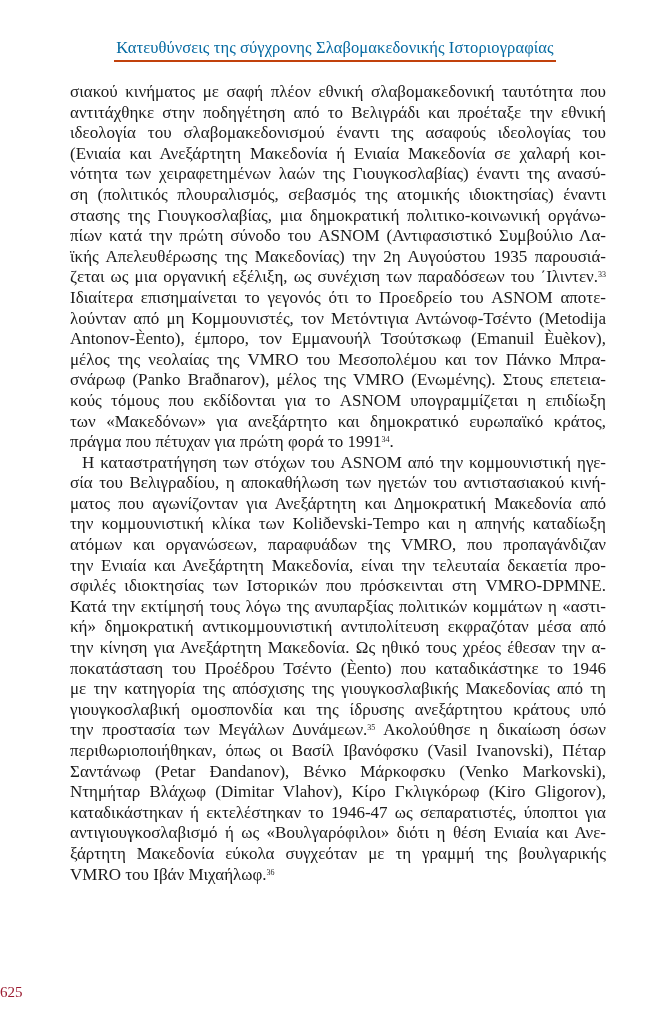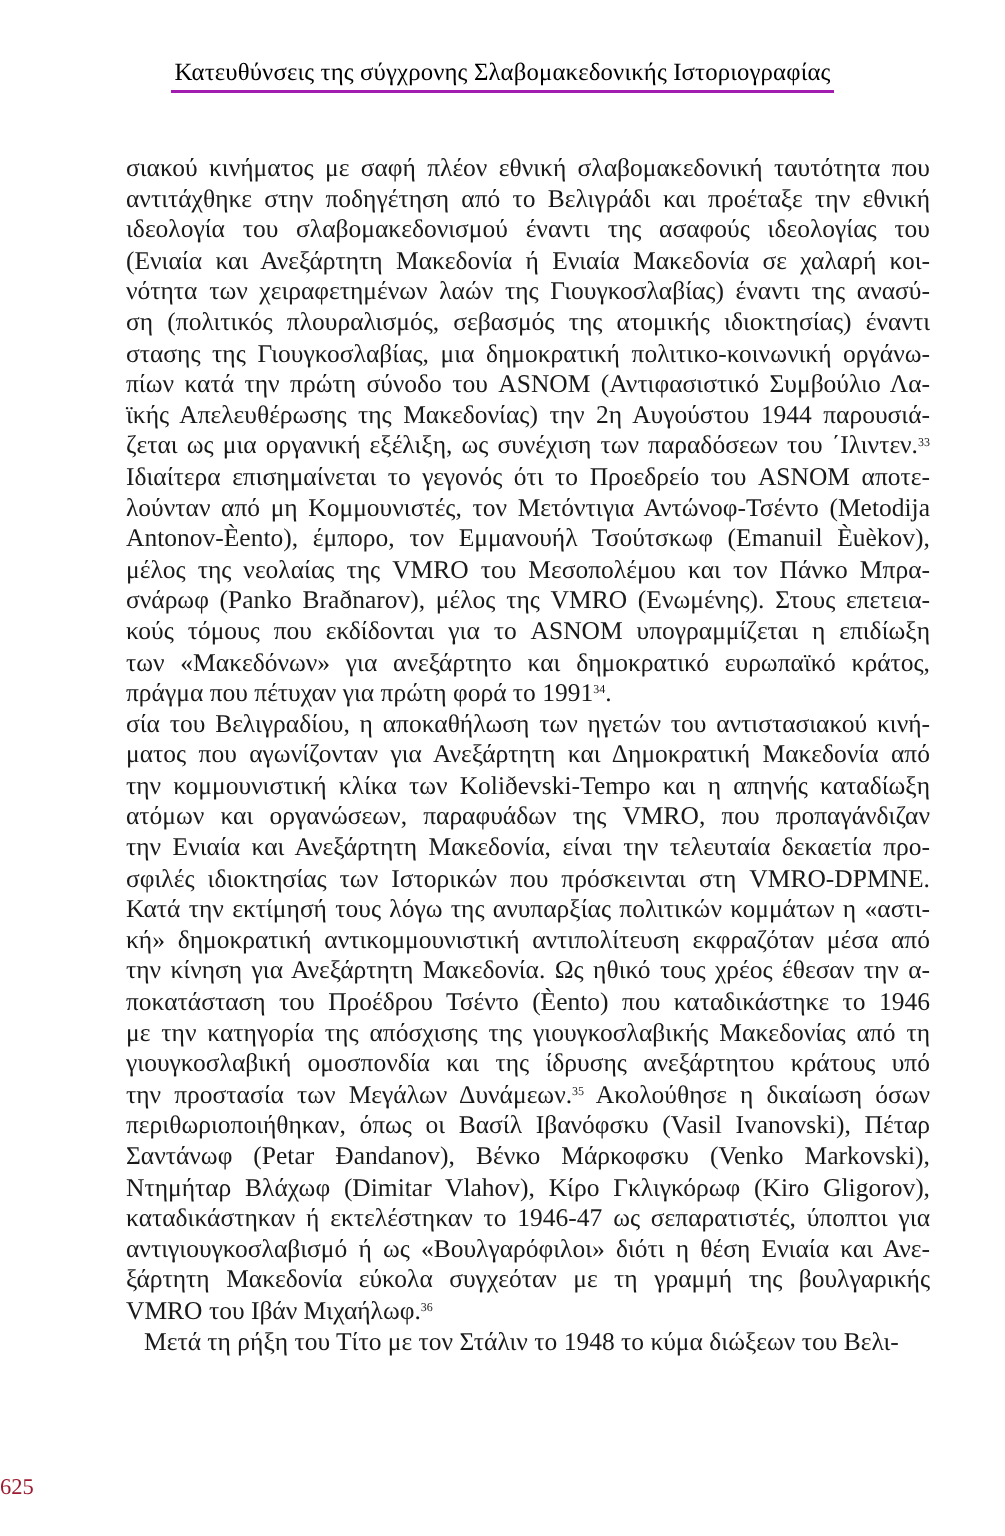--- a/index.html
+++ b/index.html
@@ -4,25 +4,25 @@
 <style>
   html, body { margin: 0; padding: 0; }
   body {
     width: 670px; height: 1024px; background: #ffffff; position: relative; overflow: hidden;
     font-family: "Liberation Serif", "DejaVu Serif", serif; color: #1a1a1a;
   }
   .page-header {
     position: absolute; top: 38px; left: 0; width: 670px; text-align: center;
   }
   .header-title {
-    display: inline-block; color: #000000; font-size: 16.5px; padding: 0 2px 2px 2px;
-    border-bottom: 2px solid #a21caf; letter-spacing: 0.1px;
+    display: inline-block; color: #0369a1; font-size: 16.5px; padding: 0 2px 2px 2px;
+    border-bottom: 2px solid #c2410c; letter-spacing: 0.1px;
   }
   .body-text {
-    position: absolute; top: 82px; left: 84px; width: 536px; margin-top: 20px;
+    position: absolute; top: 82px; left: 70px; width: 536px;
   }
   .line {
     display: block; height: 20.6px; line-height: 20.6px; font-size: 17px;
     text-align: justify; text-align-last: justify; white-space: nowrap; overflow: visible;
   }
   .line.last { text-align-last: left; }
   .line.indent { padding-left: 12px; }
   .line > span { display: inline; }
   sup.fn { font-size: 8px; vertical-align: top; position: relative; top: -2px; }
   .page-number {
@@ -40,32 +40,33 @@
 <div class="body-text" id="body-text">
     <div>
       <div class="line"><span>σιακού κινήματος με σαφή πλέον εθνική σλαβομακεδονική ταυτότητα που</span></div>
       <div class="line"><span>αντιτάχθηκε στην ποδηγέτηση από το Βελιγράδι και προέταξε την εθνική</span></div>
       <div class="line"><span>ιδεολογία του σλαβομακεδονισμού έναντι της ασαφούς ιδεολογίας του</span></div>
       <div class="line"><span>(Ενιαία και Ανεξάρτητη Μακεδονία ή Ενιαία Μακεδονία σε χαλαρή κοι-</span></div>
       <div class="line"><span>νότητα των χειραφετημένων λαών της Γιουγκοσλαβίας) έναντι της ανασύ-</span></div>
       <div class="line"><span>ση (πολιτικός πλουραλισμός, σεβασμός της ατομικής ιδιοκτησίας) έναντι</span></div>
       <div class="line"><span>στασης της Γιουγκοσλαβίας, μια δημοκρατική πολιτικο-κοινωνική οργάνω-</span></div>
       <div class="line"><span>πίων κατά την πρώτη σύνοδο του ASNOM (Αντιφασιστικό Συμβούλιο Λα-</span></div>
-      <div class="line"><span>ϊκής Απελευθέρωσης της Μακεδονίας) την 2η Αυγούστου 1944 παρουσιά-</span></div>
+      <div class="line"><span>ϊκής Απελευθέρωσης της Μακεδονίας) την 2η Αυγούστου 1935 παρουσιά-</span></div>
       <div class="line"><span>ζεται ως μια οργανική εξέλιξη, ως συνέχιση των παραδόσεων του ΄Ιλιντεν.</span><sup class="fn">33</sup></div>
       <div class="line"><span>Ιδιαίτερα επισημαίνεται το γεγονός ότι το Προεδρείο του ASNOM αποτε-</span></div>
       <div class="line"><span>λούνταν από μη Κομμουνιστές, τον Μετόντιγια Αντώνοφ-Τσέντο (Metodija</span></div>
       <div class="line"><span>Antonov-Èento), έμπορο, τον Εμμανουήλ Τσούτσκωφ (Emanuil Èuèkov),</span></div>
       <div class="line"><span>μέλος της νεολαίας της VMRO του Μεσοπολέμου και τον Πάνκο Μπρα-</span></div>
       <div class="line"><span>σνάρωφ (Panko Braðnarov), μέλος της VMRO (Ενωμένης). Στους επετεια-</span></div>
       <div class="line"><span>κούς τόμους που εκδίδονται για το ASNOM υπογραμμίζεται η επιδίωξη</span></div>
       <div class="line"><span>των «Μακεδόνων» για ανεξάρτητο και δημοκρατικό ευρωπαϊκό κράτος,</span></div>
       <div class="line last"><span>πράγμα που πέτυχαν για πρώτη φορά το 1991</span><sup class="fn">34</sup><span>.</span></div>
     </div>
     <div>
+      <div class="line indent"><span>Η καταστρατήγηση των στόχων του ASNOM από την κομμουνιστική ηγε-</span></div>
       <div class="line"><span>σία του Βελιγραδίου, η αποκαθήλωση των ηγετών του αντιστασιακού κινή-</span></div>
       <div class="line"><span>ματος που αγωνίζονταν για Ανεξάρτητη και Δημοκρατική Μακεδονία από</span></div>
       <div class="line"><span>την κομμουνιστική κλίκα των Koliðevski-Tempo και η απηνής καταδίωξη</span></div>
       <div class="line"><span>ατόμων και οργανώσεων, παραφυάδων της VMRO, που προπαγάνδιζαν</span></div>
       <div class="line"><span>την Ενιαία και Ανεξάρτητη Μακεδονία, είναι την τελευταία δεκαετία προ-</span></div>
       <div class="line"><span>σφιλές ιδιοκτησίας των Ιστορικών που πρόσκεινται στη VMRO-DPMNE.</span></div>
       <div class="line"><span>Κατά την εκτίμησή τους λόγω της ανυπαρξίας πολιτικών κομμάτων η «αστι-</span></div>
       <div class="line"><span>κή» δημοκρατική αντικομμουνιστική αντιπολίτευση εκφραζόταν μέσα από</span></div>
       <div class="line"><span>την κίνηση για Ανεξάρτητη Μακεδονία. Ως ηθικό τους χρέος έθεσαν την α-</span></div>
       <div class="line"><span>ποκατάσταση του Προέδρου Τσέντο (Èento) που καταδικάστηκε το 1946</span></div>
@@ -73,18 +74,15 @@
       <div class="line"><span>γιουγκοσλαβική ομοσπονδία και της ίδρυσης ανεξάρτητου κράτους υπό</span></div>
       <div class="line"><span>την προστασία των Μεγάλων Δυνάμεων.</span><sup class="fn">35</sup><span> Ακολούθησε η δικαίωση όσων</span></div>
       <div class="line"><span>περιθωριοποιήθηκαν, όπως οι Βασίλ Ιβανόφσκυ (Vasil Ivanovski), Πέταρ</span></div>
       <div class="line"><span>Σαντάνωφ (Petar Ðandanov), Βένκο Μάρκοφσκυ (Venko Markovski),</span></div>
       <div class="line"><span>Ντημήταρ Βλάχωφ (Dimitar Vlahov), Κίρο Γκλιγκόρωφ (Kiro Gligorov),</span></div>
       <div class="line"><span>καταδικάστηκαν ή εκτελέστηκαν το 1946-47 ως σεπαρατιστές, ύποπτοι για</span></div>
       <div class="line"><span>αντιγιουγκοσλαβισμό ή ως «Βουλγαρόφιλοι» διότι η θέση Ενιαία και Ανε-</span></div>
       <div class="line"><span>ξάρτητη Μακεδονία εύκολα συγχεόταν με τη γραμμή της βουλγαρικής</span></div>
       <div class="line last"><span>VMRO του Ιβάν Μιχαήλωφ.</span><sup class="fn">36</sup></div>
     </div>
-    <div>
-      <div class="line indent last"><span>Μετά τη ρήξη του Τίτο με τον Στάλιν το 1948 το κύμα διώξεων του Βελι-</span></div>
-    </div>
   </div>
 
 <div class="page-number">625</div>
 
 </body></html>

